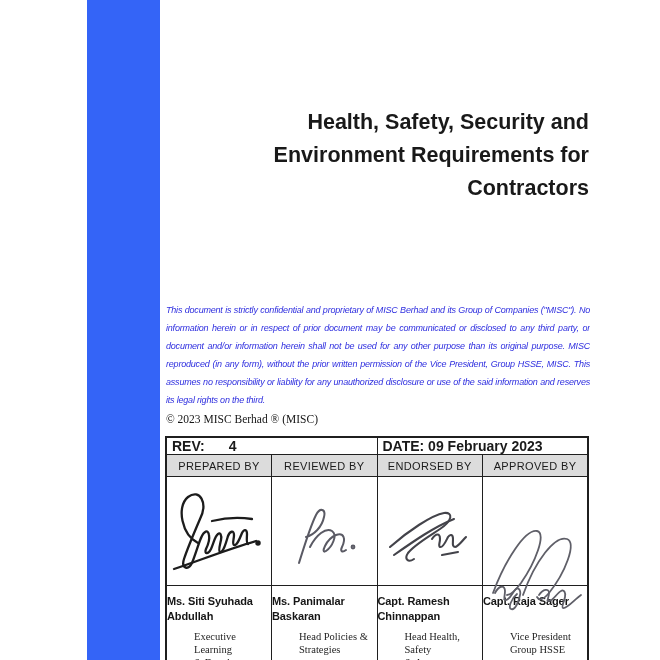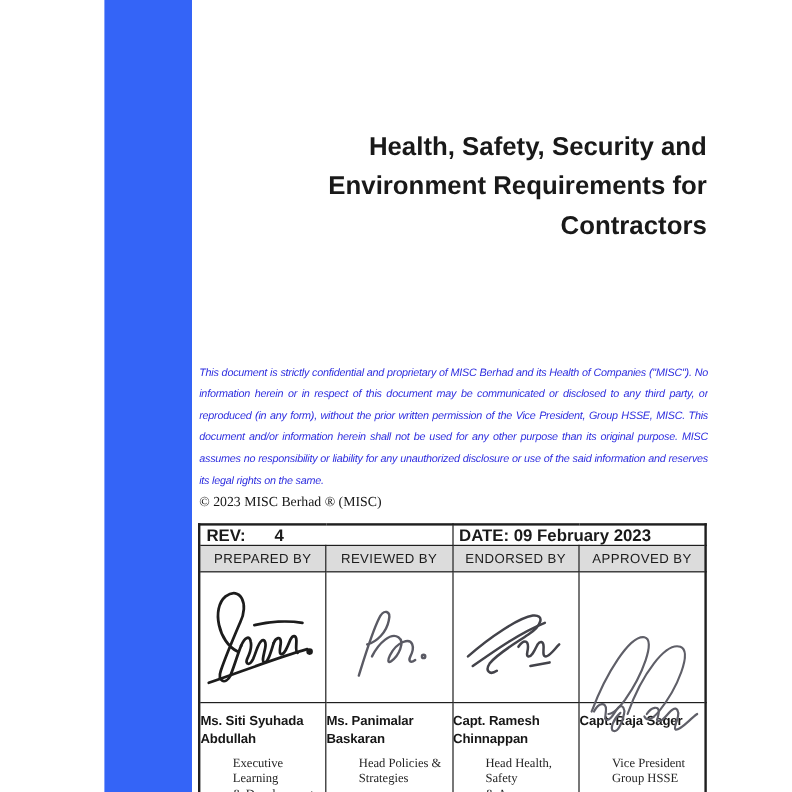--- a/index.html
+++ b/index.html
@@ -81,26 +81,26 @@
 
   <div class="accent-bar"></div>
 
   <div class="doc-title">
     <span>Health, Safety, Security and</span>
     <span>Environment Requirements for</span>
     <span>Contractors</span>
   </div>
 
   <div class="confidential">
-    <div class="jline">This document is strictly confidential and proprietary of MISC Berhad and its Health of Companies ("MISC"). No</div>
-    <div class="jline">information herein or in respect of this document may be communicated or disclosed to any third party, or</div>
+    <div class="jline">This document is strictly confidential and proprietary of MISC Berhad and its Group of Companies ("MISC"). No</div>
+    <div class="jline">information herein or in respect of prior document may be communicated or disclosed to any third party, or</div>
+    <div class="jline">document and/or information herein shall not be used for any other purpose than its original purpose. MISC</div>
     <div class="jline">reproduced (in any form), without the prior written permission of the Vice President, Group HSSE, MISC. This</div>
-    <div class="jline">document and/or information herein shall not be used for any other purpose than its original purpose. MISC</div>
     <div class="jline">assumes no responsibility or liability for any unauthorized disclosure or use of the said information and reserves</div>
-    <div class="jline last">its legal rights on the same.</div>
+    <div class="jline last">its legal rights on the third.</div>
   </div>
 
   <div class="copyright">© 2023 MISC Berhad ® (MISC)</div>
 
   <table class="approval">
     <tbody>
         <tr class="rev-row">
       <td colspan="2">
         <span>REV:</span><span class="rev-value">4</span>
       </td>

